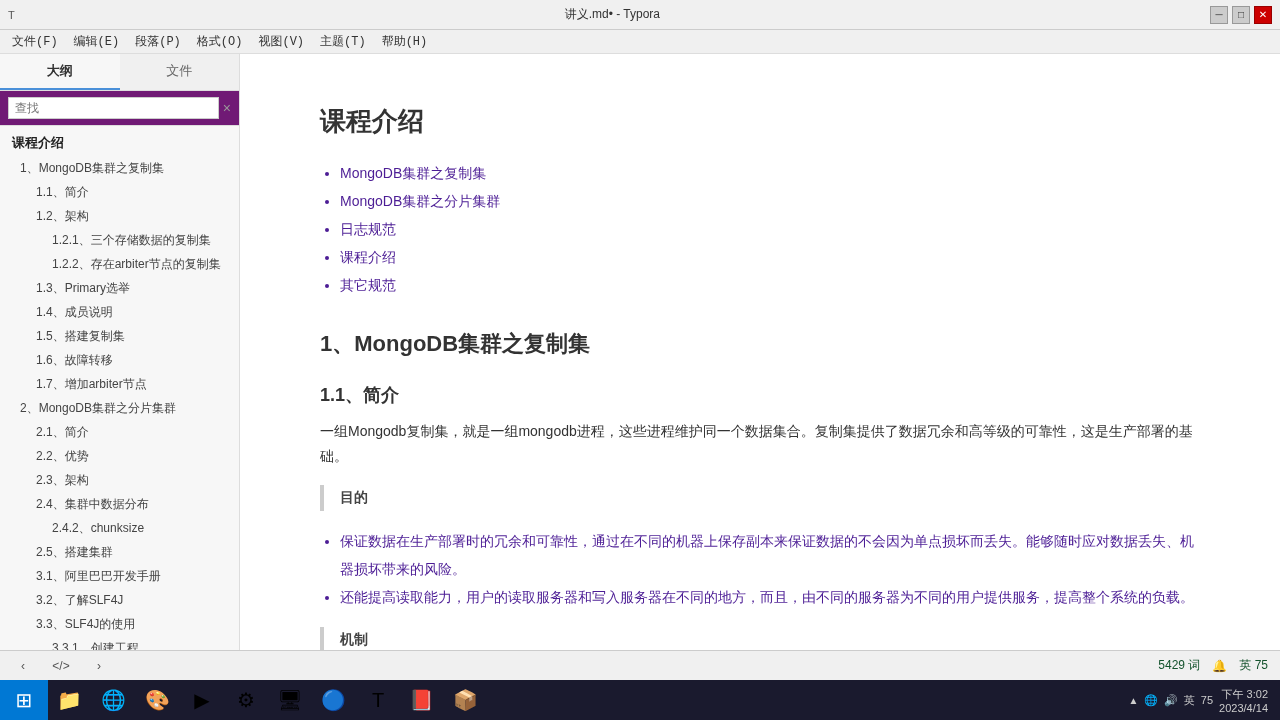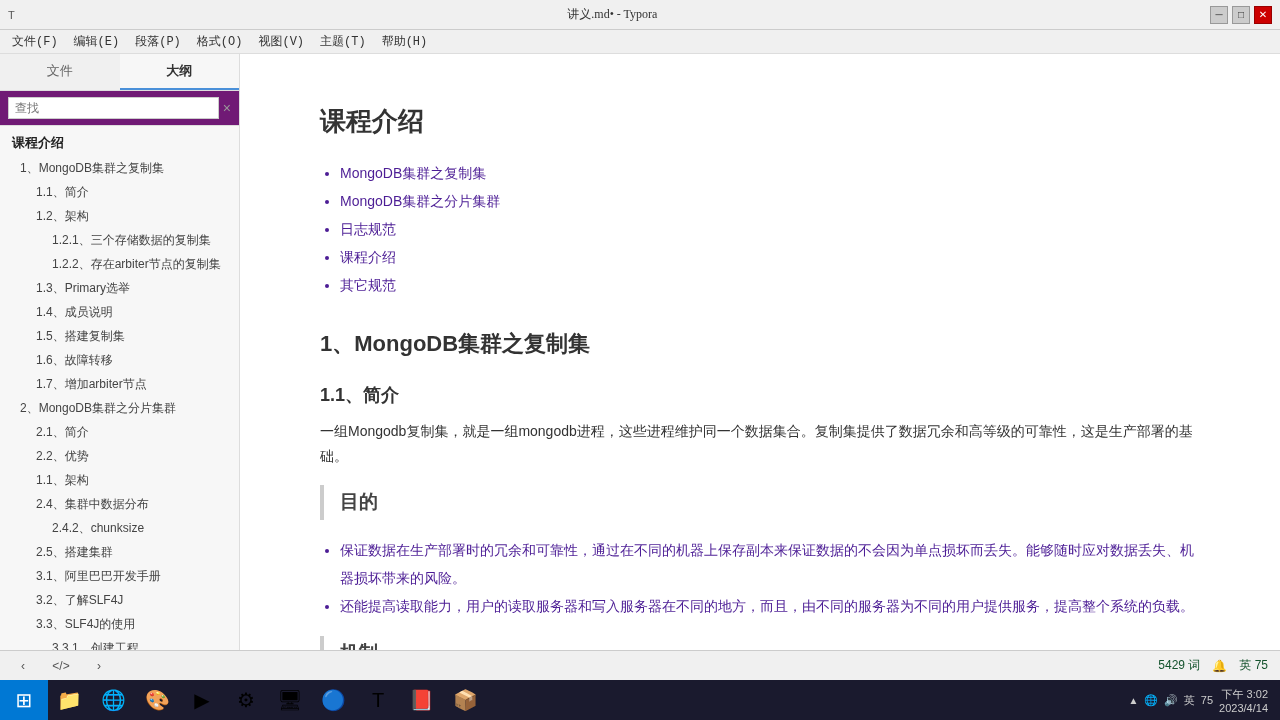--- a/index.html
+++ b/index.html
@@ -18,21 +18,20 @@
     }
     .title-bar-icon {
       font-size: 11px;
       color: #555;
     }
     .title-bar-title {
       font-size: 12px;
       color: #333;
       flex: 1;
       text-align: center;
-      font-family: Liberation Serif, serif;
     }
     .title-bar-controls {
       display: flex;
       gap: 4px;
     }
     .title-bar-btn {
       width: 18px;
       height: 18px;
       background: #ccc;
       border: 1px solid #999;
@@ -181,21 +180,21 @@
       line-height: 2;
       color: #4c1d95;
     }
     .blockquote-section {
       border-left: 4px solid #ccc;
       padding-left: 16px;
       margin: 16px 0;
       color: #555;
     }
     .blockquote-section p {
-      font-size: 19px;
+      font-size: 14px;
       font-weight: bold;
       color: #444;
     }
 
     
     .bottom-bar {
       position: fixed;
       bottom: 0;
       left: 0;
       right: 0;
@@ -298,43 +297,43 @@
   <span class="menu-item">格式(O)</span>
   <span class="menu-item">视图(V)</span>
   <span class="menu-item">主题(T)</span>
   <span class="menu-item">帮助(H)</span>
 </div>
 
 <div class="app-body">
 
   <div class="sidebar">
     <div class="sidebar-tabs">
+      <div class="sidebar-tab active">大纲</div>
       <div class="sidebar-tab">文件</div>
-      <div class="sidebar-tab active">大纲</div>
     </div>
     <div class="search-bar">
       <input class="search-input" type="text" placeholder="查找" style="">
       <span class="search-clear">×</span>
     </div>
     <div class="outline-tree" id="outline-tree">
     <div class="outline-item level0">课程介绍</div>
         <div class="outline-item level1">1、MongoDB集群之复制集</div>
         <div class="outline-item level2">1.1、简介</div>
         <div class="outline-item level2">1.2、架构</div>
         <div class="outline-item level3">1.2.1、三个存储数据的复制集</div>
         <div class="outline-item level3">1.2.2、存在arbiter节点的复制集</div>
         <div class="outline-item level2">1.3、Primary选举</div>
         <div class="outline-item level2">1.4、成员说明</div>
         <div class="outline-item level2">1.5、搭建复制集</div>
         <div class="outline-item level2">1.6、故障转移</div>
         <div class="outline-item level2">1.7、增加arbiter节点</div>
         <div class="outline-item level1">2、MongoDB集群之分片集群</div>
         <div class="outline-item level2">2.1、简介</div>
         <div class="outline-item level2">2.2、优势</div>
-        <div class="outline-item level2">1.1、架构</div>
+        <div class="outline-item level2">2.3、架构</div>
         <div class="outline-item level2">2.4、集群中数据分布</div>
         <div class="outline-item level3">2.4.2、chunksize</div>
         <div class="outline-item level2">2.5、搭建集群</div>
         <div class="outline-item level2">3.1、阿里巴巴开发手册</div>
         <div class="outline-item level2">3.2、了解SLF4J</div>
         <div class="outline-item level2">3.3、SLF4J的使用</div>
         <div class="outline-item level3">3.3.1、创建工程</div>
       </div>
   </div>
 

